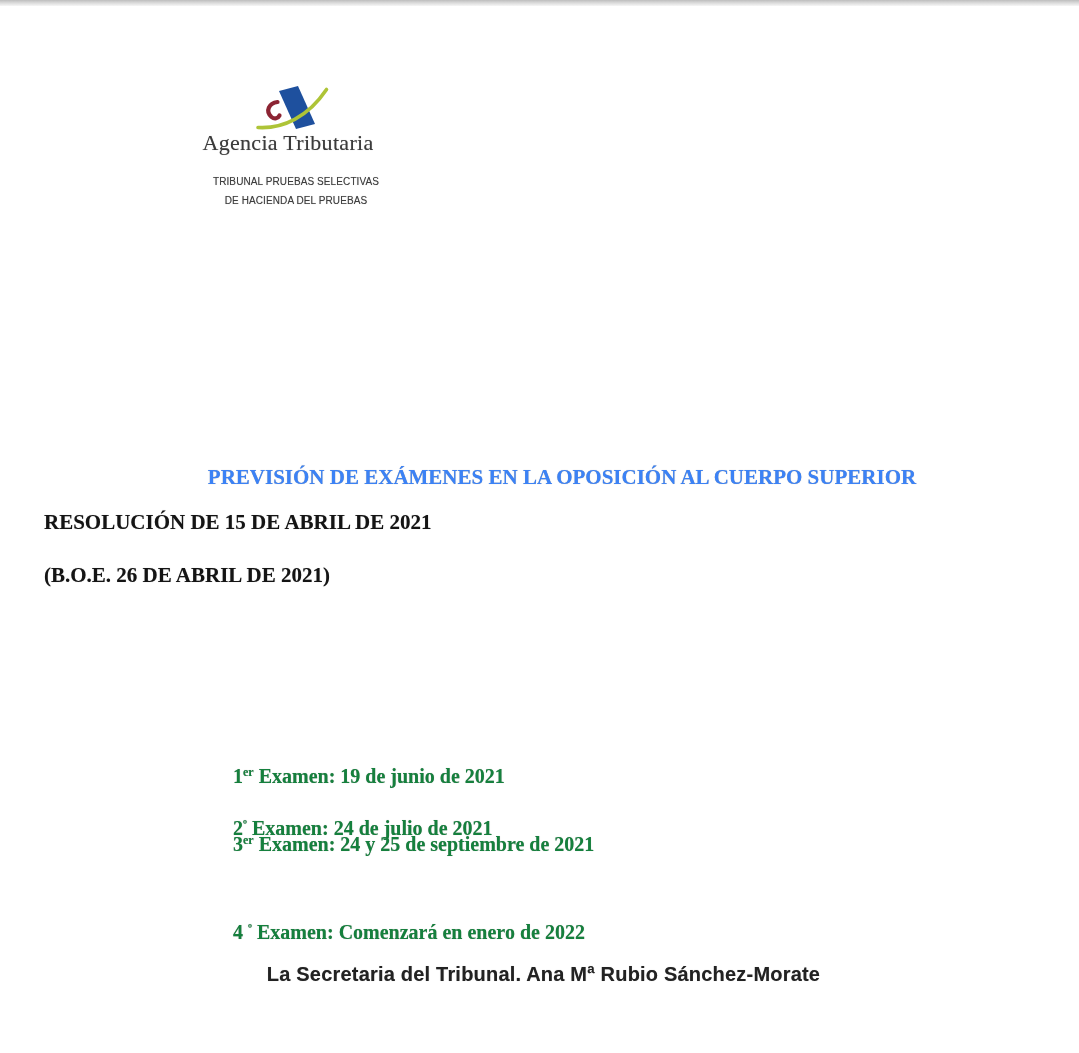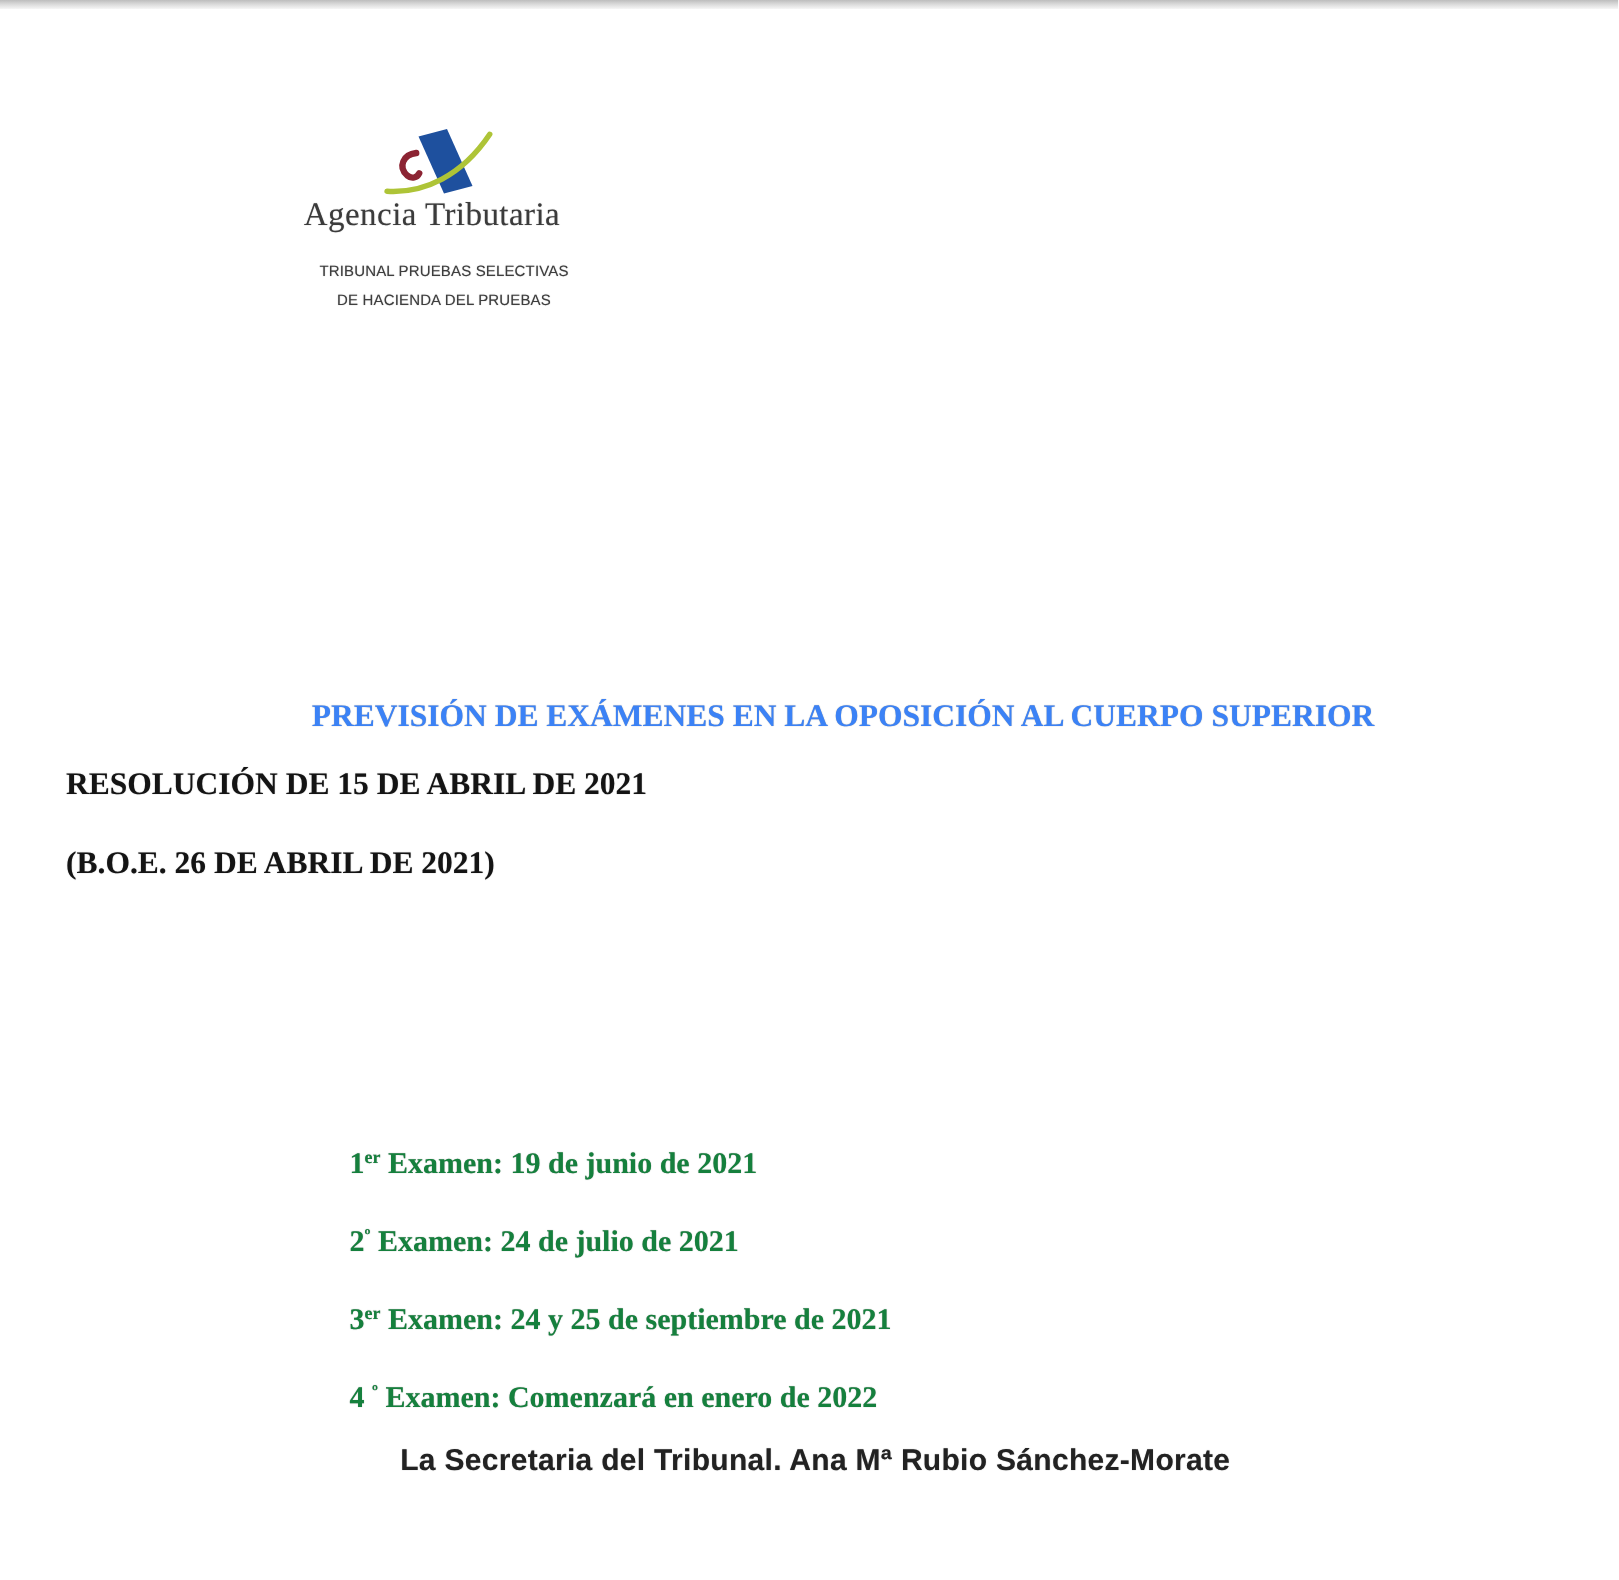--- a/index.html
+++ b/index.html
@@ -84,21 +84,21 @@
     left: 213px;
     font-family: "Liberation Serif", serif;
     font-weight: bold;
     font-size: 20px;
     line-height: 24px;
     color: #15803d;
     white-space: pre;
   }
   .exam-1 { top: 740px; }
   .exam-2 { top: 792px; }
-  .exam-3 { top: 844px; }
+  .exam-3 { top: 808px; }
   .exam-4 { top: 896px; }
   .exam-sup {
     font-size: 12px;
     position: relative;
     top: -7px;
   }
   .signature {
     position: absolute;
     left: 4px;
     top: 962px;

